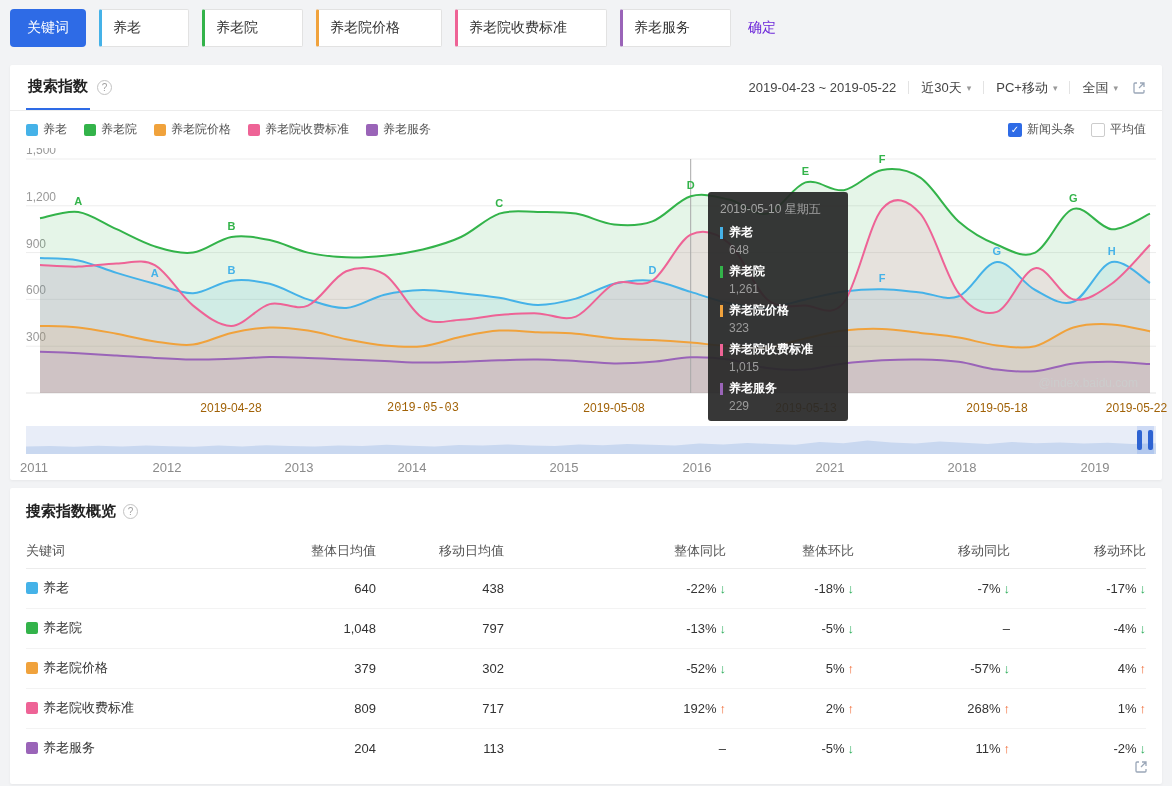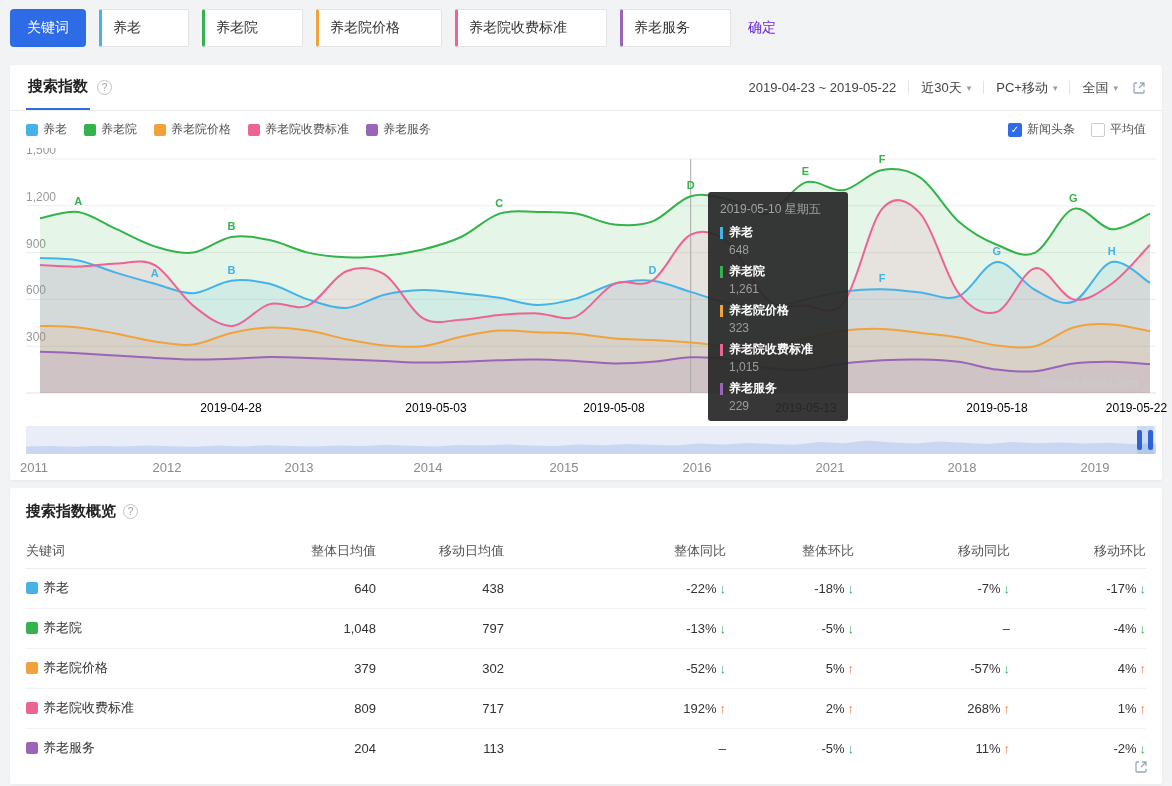--- a/index.html
+++ b/index.html
@@ -33,21 +33,21 @@
 .checkbox.unchecked { background:#fff; border:1px solid #ccc; }
 .chart-wrap { position:relative; height:250px; margin:10px 6px 0 16px; }
 .chart-wrap > svg { position:absolute; left:0; top:0; }
 .watermark { position:absolute; right:18px; bottom:8px; color:#ccc; font-size:12px; }
 .tooltip { position:absolute; top:44px; width:140px; background:rgba(40,40,40,.93); border-radius:3px; padding:9px 12px 8px; z-index:5; }
 .tt-date { font-size:12px; color:#a3a3a3; margin-bottom:3px; }
 .tt-item { margin-top:6px; }
 .tt-name { display:flex; align-items:center; font-size:12px; font-weight:700; color:#fff; }
 .tt-bar { width:3px; height:12px; margin-right:6px; flex:none; }
 .tt-val { font-size:12px; color:#9c9c9c; margin:2px 0 0 9px; }
-.x-axis { position:relative; height:22px; margin:0 6px 0 16px; font-size:12px; color:#000000; }
+.x-axis { position:relative; height:22px; margin:0 6px 0 16px; font-size:12px; color:#a16207; }
 .x-tick { position:absolute; top:3px; transform:translateX(-50%); white-space:nowrap; }
 .x-tick.last { transform:translateX(-72%); }
 .timeline { position:relative; height:28px; margin:6px 6px 0 16px; background:#e8edf8; cursor:pointer; }
 .timeline > svg { position:absolute; left:0; top:0; }
 .sel-shade { position:absolute; top:0; right:2px; width:17px; height:28px; background:rgba(46,107,230,.14); }
 .handle { position:absolute; top:4px; width:5px; height:20px; background:#2e63d2; border-radius:2px; cursor:ew-resize; }
 .handle-left { right:14px; }
 .handle-right { right:3px; }
 .years { position:relative; height:26px; margin:0 6px 4px 16px; font-size:13px; color:#8a8a8a; }
 .year { position:absolute; top:6px; transform:translateX(-50%); }
@@ -235,40 +235,40 @@
                 <span>养老服务</span>
               </div>
               <div class="tt-val">229</div>
             </div>
           </div>
       </div>
       <div class="watermark">@index.baidu.com</div>
     </div>
     <div class="x-axis" id="xAxis">
         <span class="x-tick" style="left: 205px;">2019-04-28</span>
-        <span class="x-tick" style="left: 410px;">2019-05-03</span>
+        <span class="x-tick" style="left: 397px; font-family: Liberation Mono, monospace;">2019-05-03</span>
         <span class="x-tick" style="left: 588px;">2019-05-08</span>
         <span class="x-tick" style="left: 780px;">2019-05-13</span>
         <span class="x-tick" style="left: 971px;">2019-05-18</span>
         <span class="x-tick last" style="left: 1124px;">2019-05-22</span>
       </div>
 
     <div class="timeline">
       <svg id="miniSvg" width="1130" height="28" viewBox="0 0 1130 28">
           <path d="M0 28 L0 20.4 L24 20 L48.1 20.8 L72.1 19.8 L96.2 20.6 L120.2 19.4 L144.3 20.2 L168.3 20.8 L192.3 19.6 L216.4 20.4 L240.4 19.2 L264.5 20 L288.5 20.6 L312.6 19.4 L336.6 20 L360.6 18.8 L384.7 19.8 L408.7 20.4 L432.8 19 L456.8 19.6 L480.9 18.4 L504.9 19.4 L528.9 20 L553 18.6 L577 19.2 L601.1 18 L625.1 18.8 L649.1 19.4 L673.2 17.6 L697.2 18.4 L721.3 17 L745.3 18 L769.4 18.8 L793.4 16 L817.4 17.2 L841.5 14.4 L865.5 16.4 L889.6 17.6 L913.6 15.6 L937.7 16.8 L961.7 18 L985.7 16 L1009.8 17.2 L1033.8 16.4 L1057.9 17.6 L1081.9 16.8 L1106 18 L1130 17.2 L1130 28 Z" fill="#c9d8f0"></path>
         </svg>
       <div class="sel-shade"></div>
       <div class="handle handle-left"></div>
       <div class="handle handle-right"></div>
     </div>
     <div class="years" id="yearsRow">
         <span class="year" style="left: 8px;">2011</span>
         <span class="year" style="left: 141px;">2012</span>
         <span class="year" style="left: 273px;">2013</span>
-        <span class="year" style="left: 402px;">2014</span>
+        <span class="year" style="left: 386px;">2014</span>
         <span class="year" style="left: 538px;">2015</span>
         <span class="year" style="left: 671px;">2016</span>
         <span class="year" style="left: 804px;">2021</span>
         <span class="year" style="left: 936px;">2018</span>
         <span class="year" style="left: 1069px;">2019</span>
       </div>
   </div>
 
   <div class="card table-card">
     <div class="table-header">

